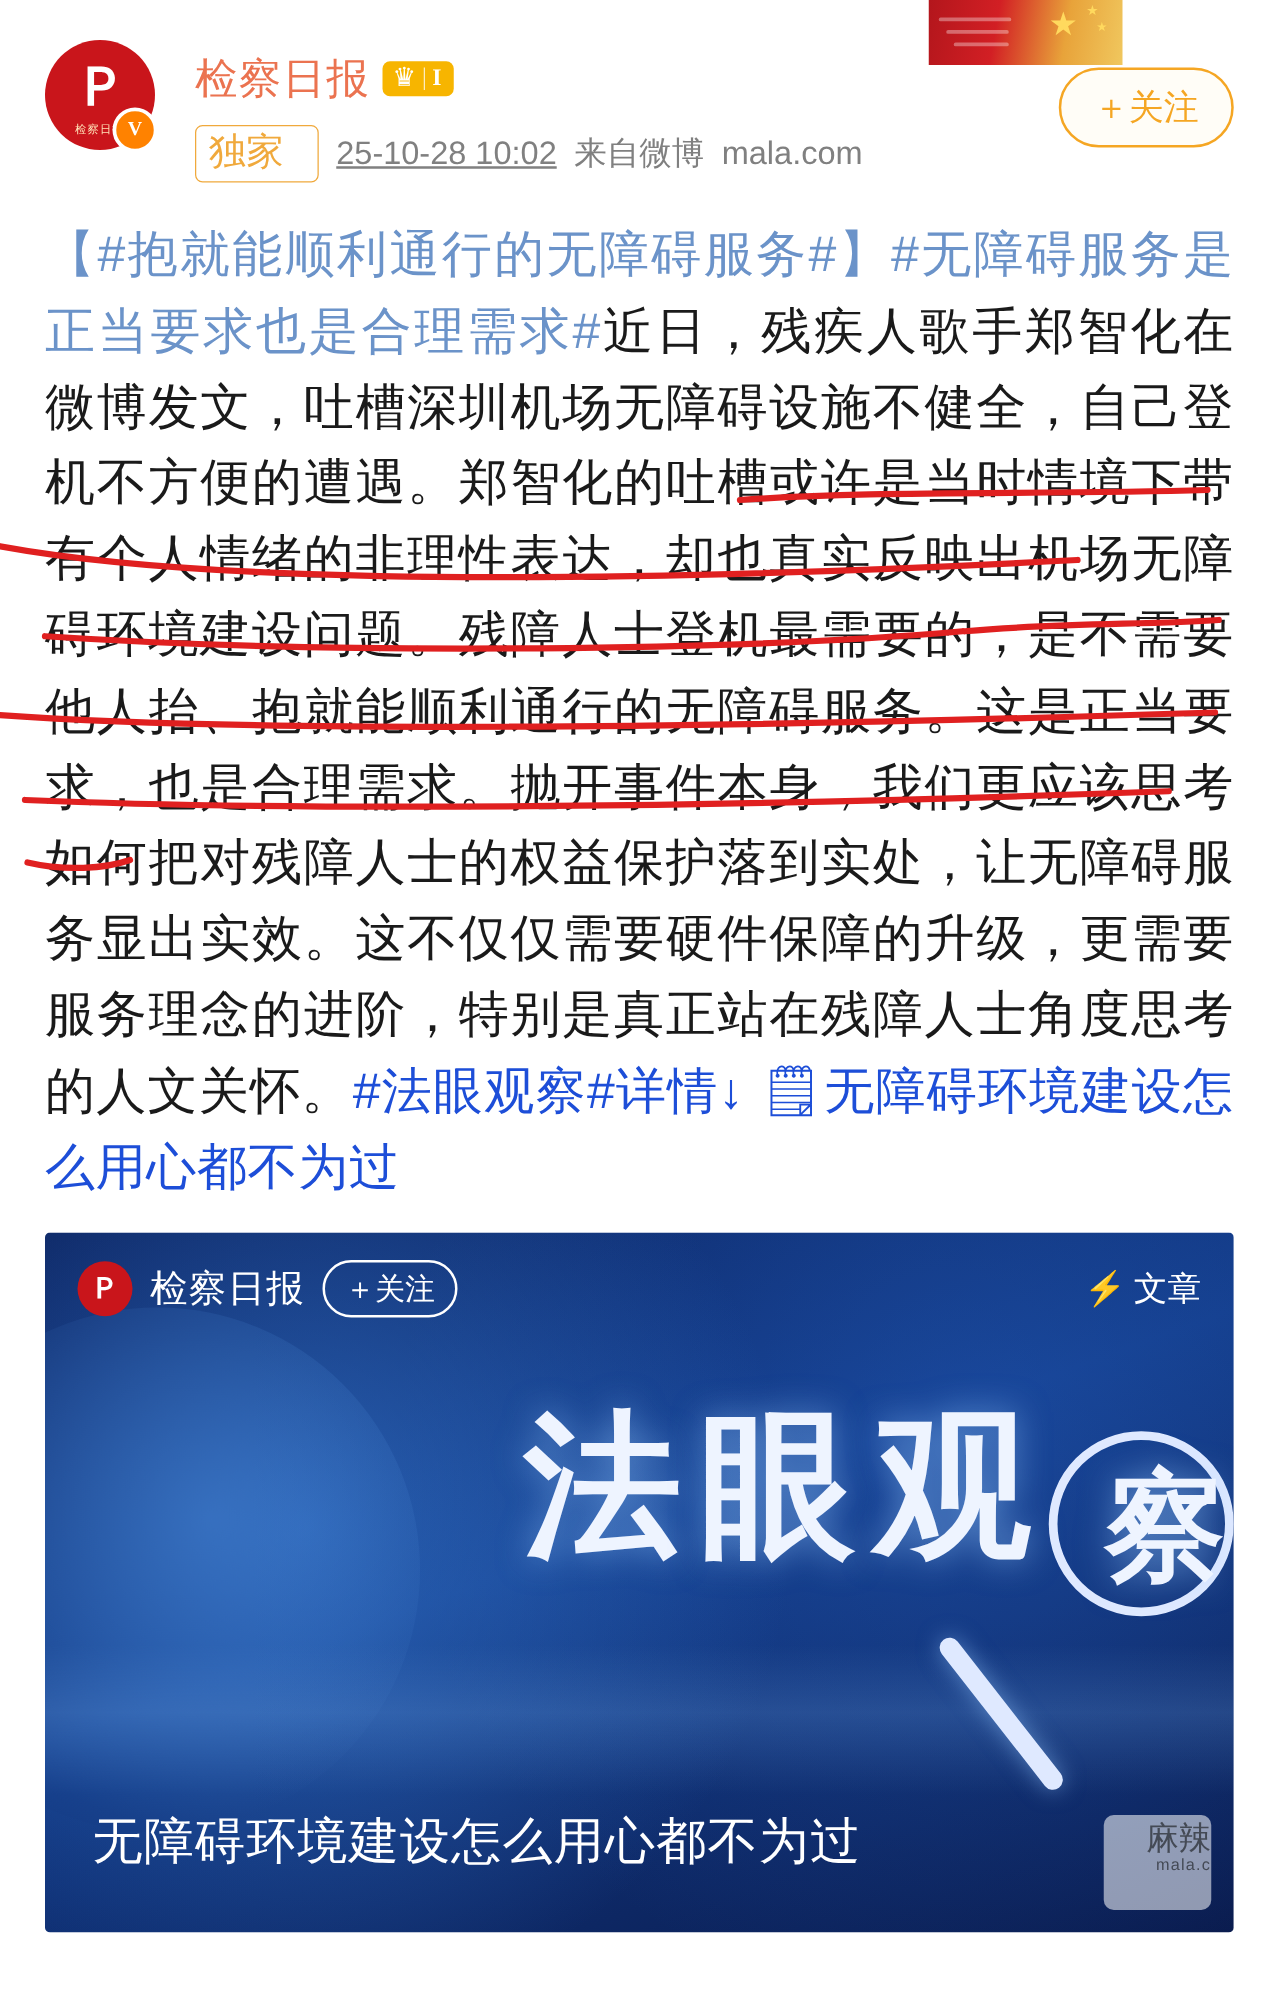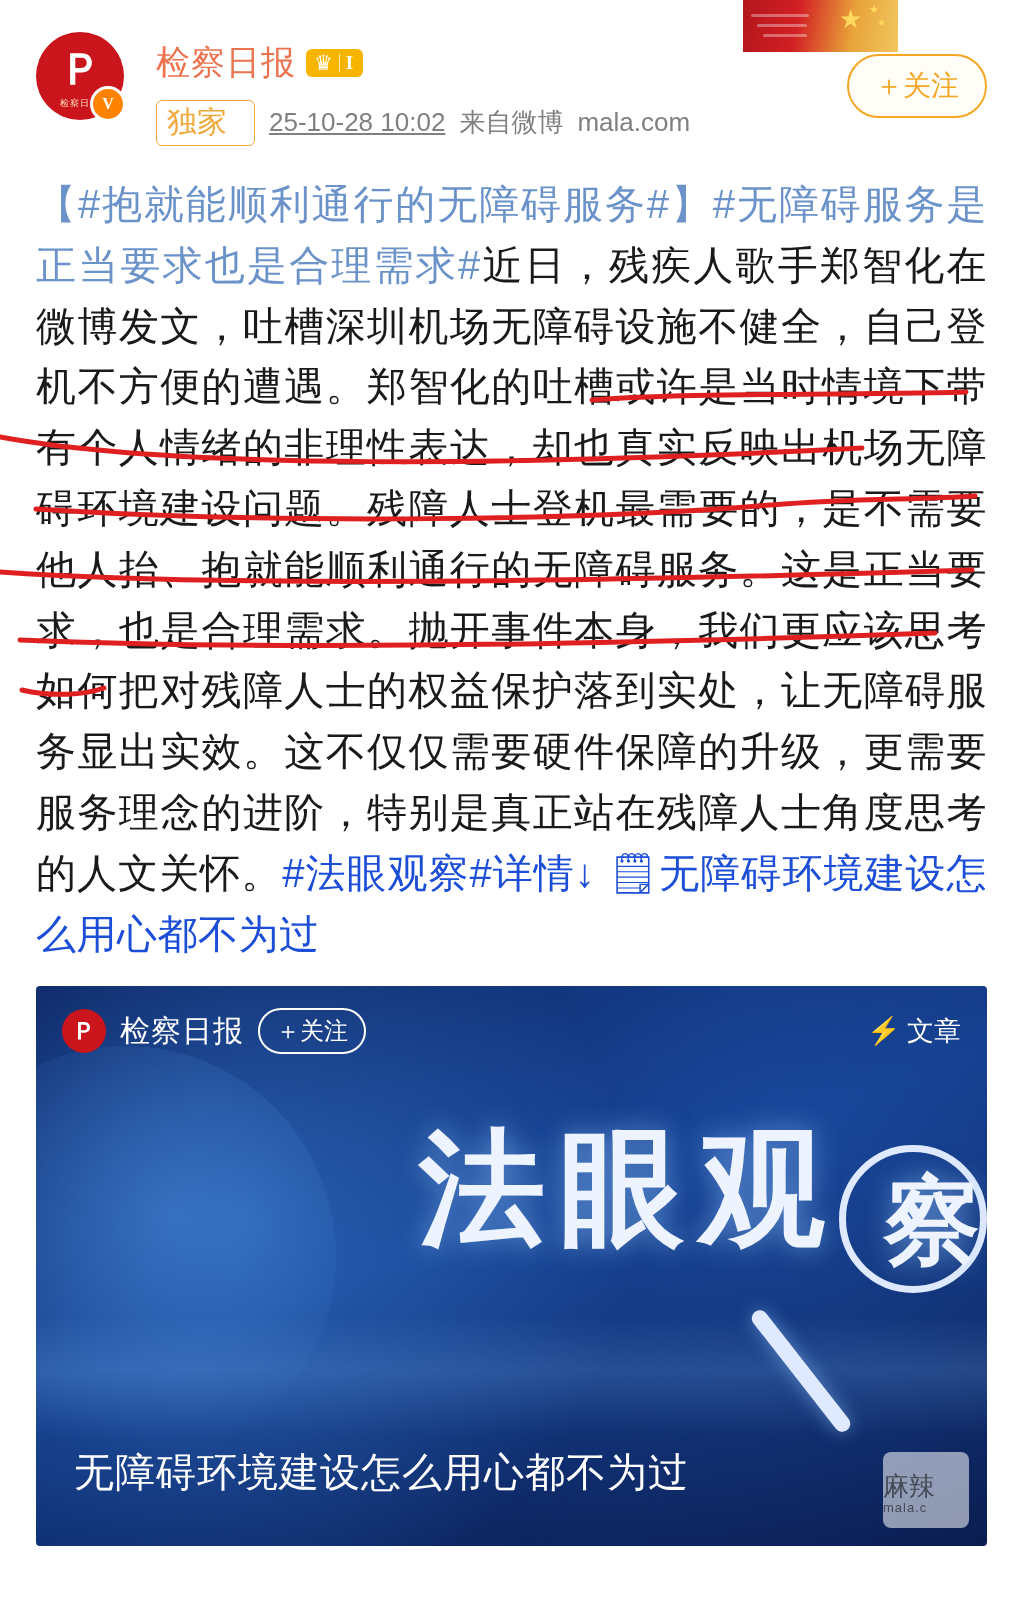--- a/index.html
+++ b/index.html
@@ -307,23 +307,23 @@
   .watermark {
     position: absolute;
     right: 18px;
     bottom: 18px;
     width: 86px;
     height: 76px;
     border-radius: 8px;
     background: rgba(255,255,255,0.55);
     color: #444a55;
     font-size: 26px;
-    text-align: left;
+    text-align: right;
     line-height: 1.1;
-    padding-top: 20px;
+    padding-top: 4px;
     box-sizing: border-box;
     overflow: hidden;
   }
   .watermark .wm-sub { font-size: 13px; letter-spacing: 1px; }
 </style>
 </head>
 <body>
 
 <div class="post-header">
 

